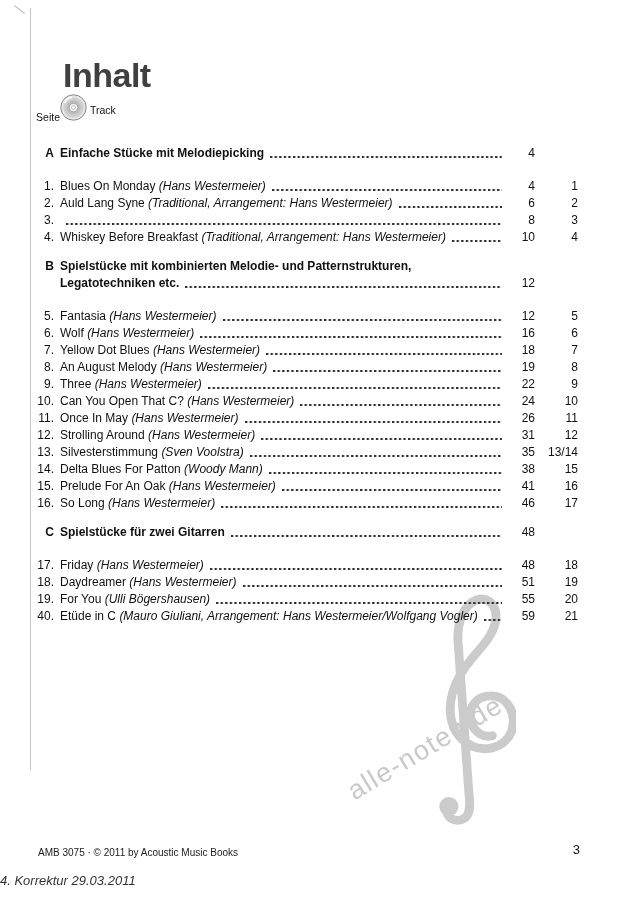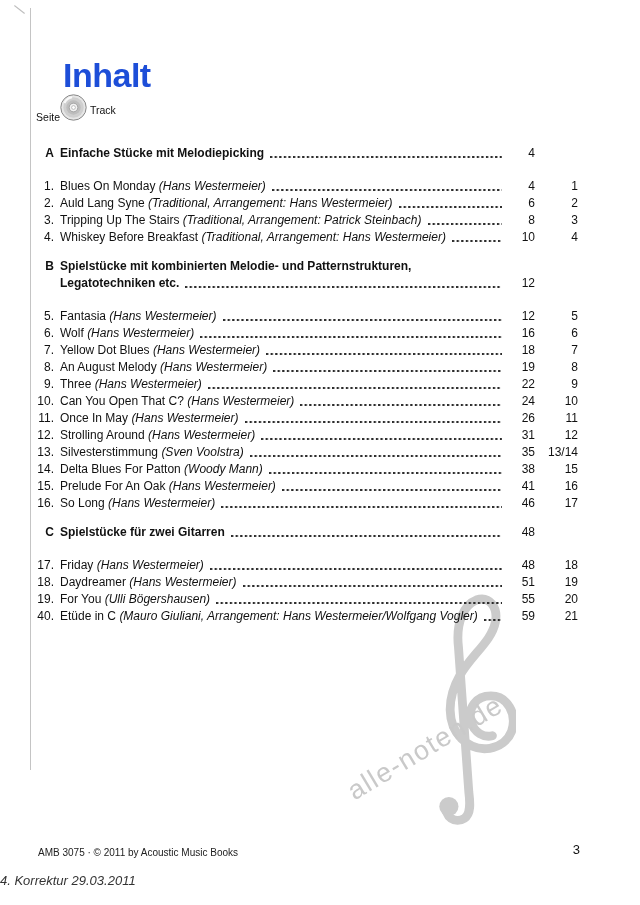--- a/index.html
+++ b/index.html
@@ -8,21 +8,21 @@
     position:relative; width:640px; height:905px; margin:0 auto;
     background:#ffffff; color:#111;
     font-family:"Liberation Sans", sans-serif;
     overflow:hidden;
   }
   .scan-line { position:absolute; left:30px; top:8px; width:1px; height:762px; background:#c4c4c4; }
   .corner-mark { position:absolute; left:13px; top:9px; width:13px; height:1px; background:#bdbdbd; transform:rotate(38deg); }
 
   .title {
     position:absolute; left:63px; top:56px;
-    font-size:34px; font-weight:700; letter-spacing:-0.5px; color:#1d4ed8;text-align:right;
+    font-size:34px; font-weight:700; letter-spacing:-0.5px; color:#404040;text-align:right;
   }
 
   .head-row {
     position:absolute; left:30px; top:94px; width:548px;
     display:flex; align-items:flex-end;
   }
   .head-label { font-size:10.5px; color:#111; }
   .seite-head { flex:0 0 30px; text-align:right; padding-bottom:2px; }
   .track-head { flex:0 0 43px; display:flex; flex-direction:row; align-items:center; gap:3px; }
 
@@ -103,21 +103,20 @@
           </div>
           <div class="row">
             <span class="num">2.</span>
             <span class="ttl">Auld Lang Syne <span class="credit">(Traditional, Arrangement: Hans Westermeier)</span></span>
             <span class="leader"></span>
             <span class="pg">6</span>
             <span class="trk">2</span>
           </div>
           <div class="row">
             <span class="num">3.</span>
-            <span class="ttl">Tripping Up The Stairs <span class="credit">(Traditional, Arrangement: Patrick Steinbach)</span></span>
             <span class="leader"></span>
             <span class="pg">8</span>
             <span class="trk">3</span>
           </div>
           <div class="row">
             <span class="num">4.</span>
             <span class="ttl">Whiskey Before Breakfast <span class="credit">(Traditional, Arrangement: Hans Westermeier)</span></span>
             <span class="leader"></span>
             <span class="pg">10</span>
             <span class="trk">4</span>

